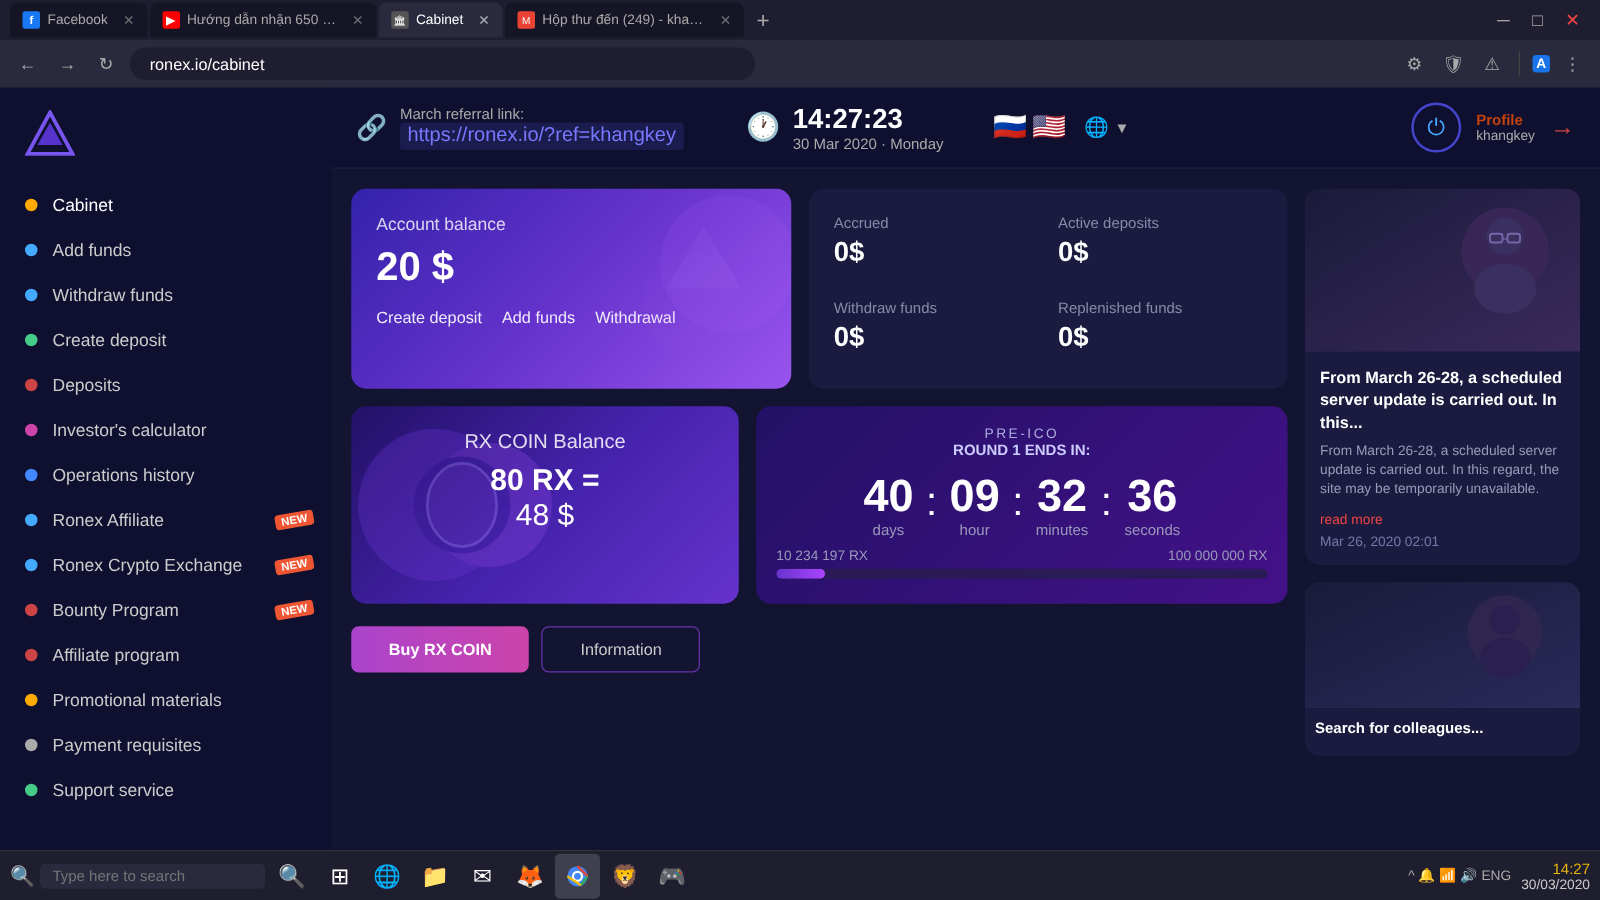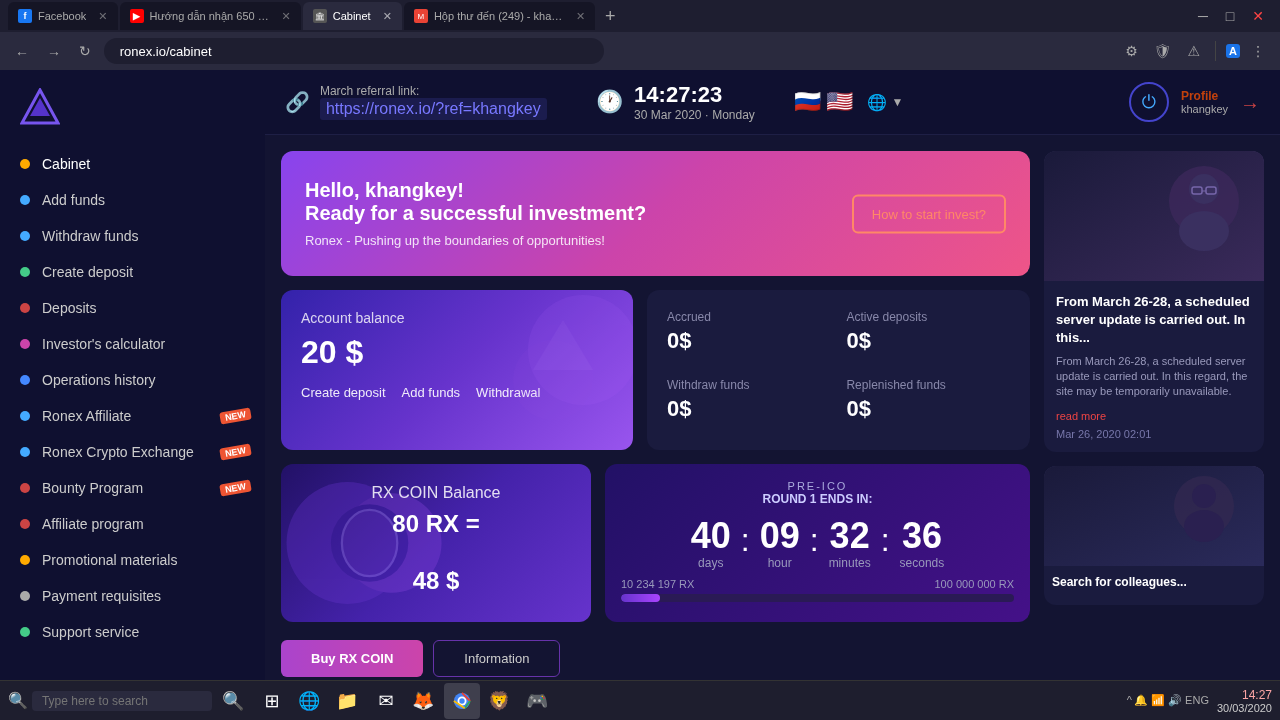--- a/index.html
+++ b/index.html
@@ -92,40 +92,40 @@
     .countdown-lbl { font-size: 12px; color: #9999bb; margin-top: 2px; }
     .countdown-sep { font-size: 32px; color: #fff; align-self: center; margin-top: -8px; }
     .progress-row { display: flex; justify-content: space-between; font-size: 11px; color: #9999bb; margin-top: 8px; }
     .progress-bar-wrap { background: #2a1a55; border-radius: 4px; height: 8px; margin: 4px 0; overflow: hidden; }
     .progress-bar-fill { height: 100%; background: linear-gradient(to right, #6633cc, #aa44ff); border-radius: 4px; }
 
     
     .rx-card { background: linear-gradient(135deg, #221166, #4422aa, #6633cc); border-radius: 12px; padding: 20px; text-align: center; position: relative; overflow: hidden; }
     .rx-title { font-size: 16px; color: rgba(255,255,255,0.85); margin-bottom: 8px; }
     .rx-amount { font-size: 24px; font-weight: bold; color: #fff; }
-    .rx-fiat { font-size: 24px; font-weight: bold; color: #fff; margin-top: 29px; }
+    .rx-fiat { font-size: 24px; font-weight: normal; color: #fff; }
     .buy-btn { flex: 1; background: linear-gradient(to right, #aa44cc, #cc44aa); border: none; color: #fff; padding: 10px; border-radius: 6px; cursor: pointer; font-size: 13px; font-weight: bold; }
     .info-btn { flex: 1; background: transparent; border: 1px solid #6633aa; color: #ccc; padding: 10px; border-radius: 6px; cursor: pointer; font-size: 13px; }
 
     
     .news-card { background: #1a1b3e; border-radius: 12px; overflow: hidden; margin-bottom: 14px; }
     .news-image { width: 100%; height: 130px; background: linear-gradient(135deg, #2a2a4e, #4a3a6e); display: flex; align-items: center; justify-content: center; overflow: hidden; }
     .news-content { padding: 12px; }
     .news-title { font-size: 13px; font-weight: bold; color: #fff; margin-bottom: 6px; line-height: 1.4; }
     .news-text { font-size: 11px; color: #9999bb; line-height: 1.4; margin-bottom: 6px; }
     .read-more { font-size: 11px; color: #ee4444; cursor: pointer; }
     .news-date { font-size: 11px; color: #7777aa; margin-top: 4px; }
 
     
     .taskbar { height: 40px; background: #1e1e2e; display: flex; align-items: center; padding: 0 8px; flex-shrink: 0; border-top: 1px solid #333; }
     .taskbar-icons { display: flex; gap: 2px; }
     .taskbar-icon { width: 36px; height: 36px; border-radius: 4px; display: flex; align-items: center; justify-content: center; cursor: pointer; font-size: 18px; }
     .sys-tray { margin-left: auto; display: flex; align-items: center; gap: 8px; font-size: 11px; color: #ccc; }
     .tray-time { text-align: right; }
-    .tray-time-val { font-size: 12px; color: #fca5a5; }
+    .tray-time-val { font-size: 12px; color: #eab308; }
     .tray-date-val { font-size: 11px; color: #ccc; }
 
     
     .coin-bg { position: absolute; right: -10px; top: 0; bottom: 0; width: 180px; opacity: 0.4; pointer-events: none; }
     .translate-icon { background: #1a73e8; color: white; border-radius: 3px; padding: 1px 3px; font-size: 11px; font-weight: bold; cursor: pointer; }
 
     .bottom-cards-row { display: flex; gap: 14px; }
   </style>
 </head>
 <body>
@@ -289,26 +289,20 @@
           <span class="profile-name-label">Profile</span>
           <span class="profile-username">khangkey</span>
         </div>
         <span class="logout-btn">→</span>
       </div>
     </div>
 
     <div class="content">
       <div class="content-center">
 
-        <div class="hero-banner">
-          <div class="hero-title">Hello, khangkey!</div>
-          <div class="hero-subtitle">Ready for a successful investment?</div>
-          <div class="hero-text">Ronex - Pushing up the boundaries of opportunities!</div>
-          <button class="hero-btn">How to start invest?</button>
-        </div>
 
         <div class="cards-row">
 
           <div class="balance-card">
 
             <svg class="coin-bg" viewBox="0 0 180 160">
               <circle cx="120" cy="60" r="55" fill="rgba(180,100,255,0.3)"></circle>
               <circle cx="90" cy="90" r="40" fill="rgba(150,80,220,0.2)"></circle>
               <polygon points="100,30 130,80 70,80" fill="rgba(200,150,255,0.2)"></polygon>
             </svg>

